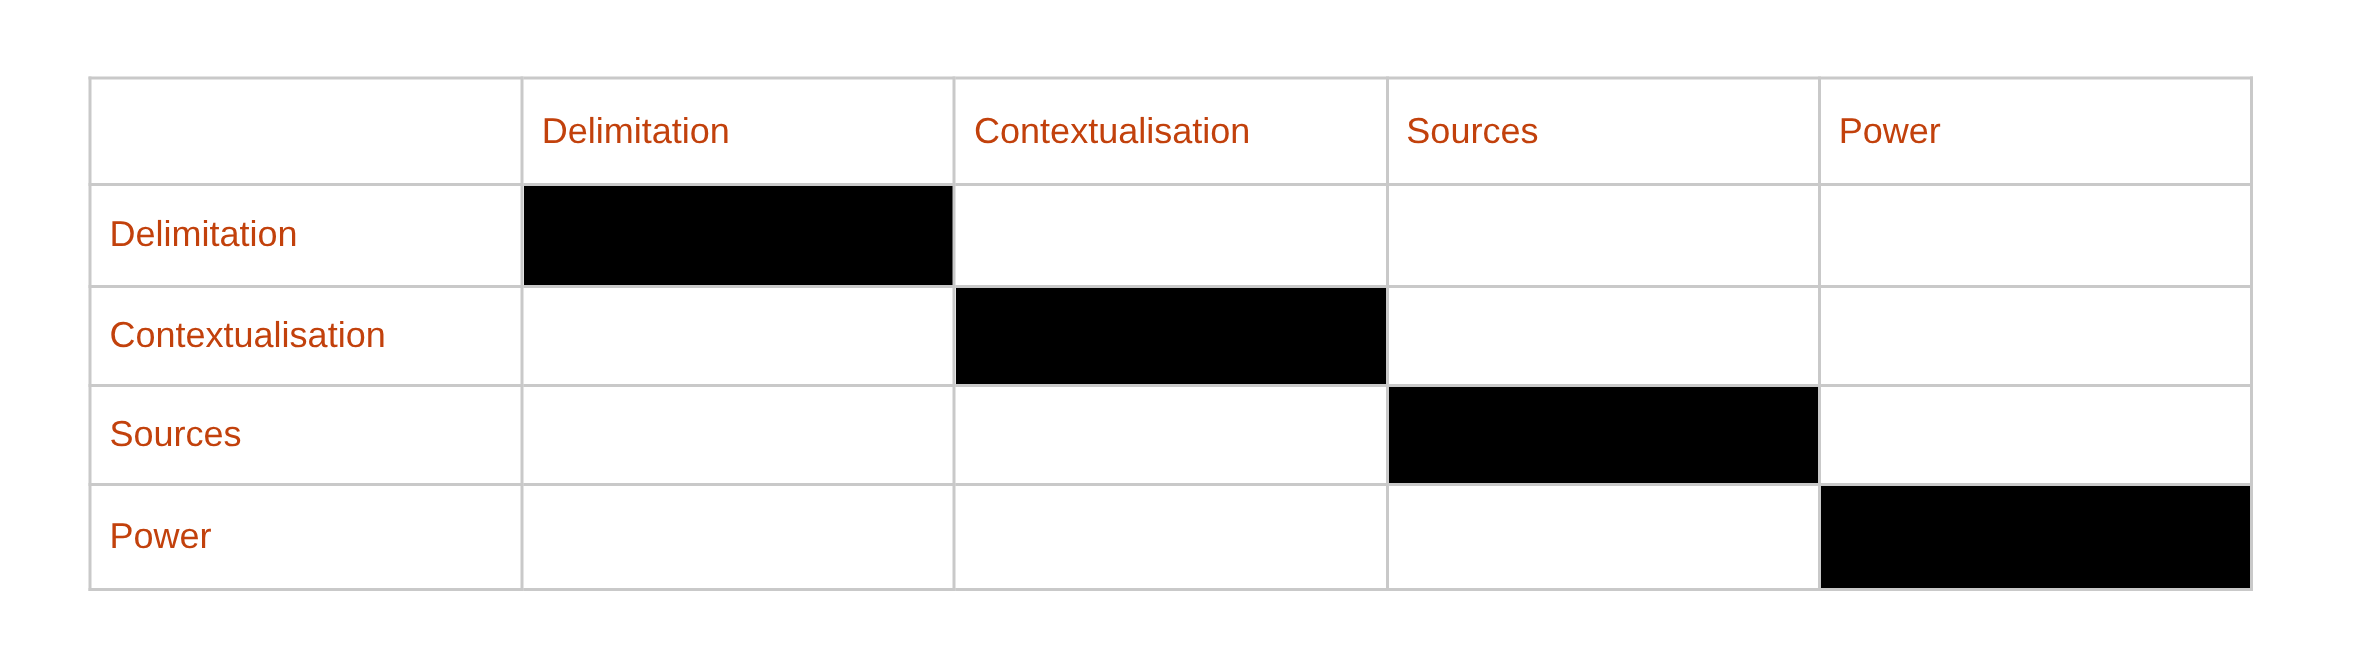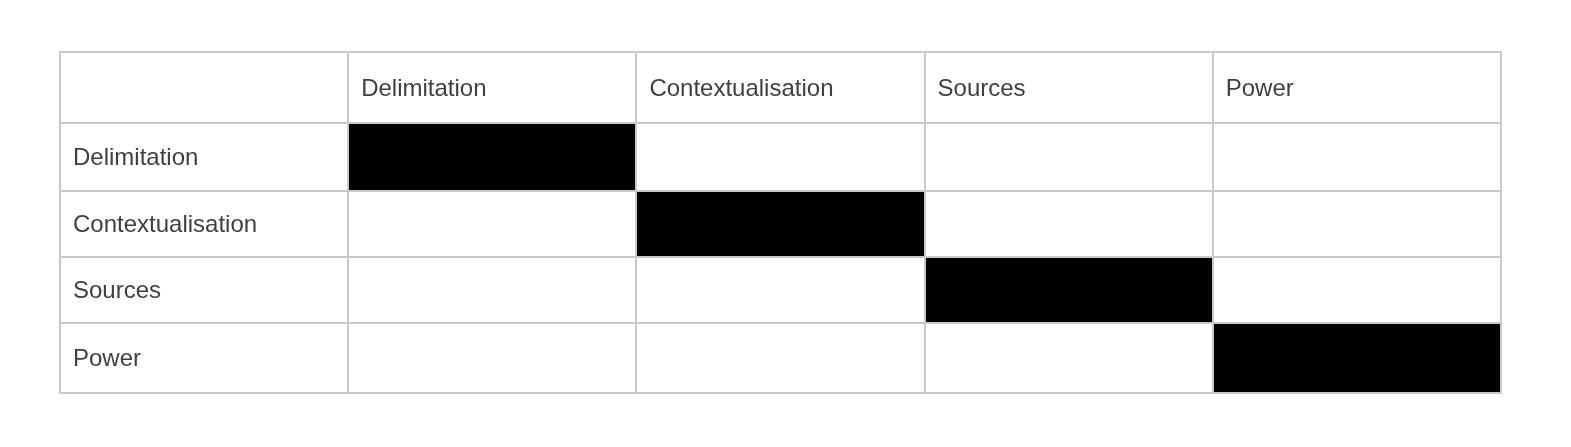--- a/index.html
+++ b/index.html
@@ -22,21 +22,21 @@
     width: 1443px;
     border-collapse: collapse;
     table-layout: fixed;
   }
   table.matrix th, table.matrix td {
     border: 2px solid #c9c9c9;
     width: 20%;
     padding: 0 0 0 12px;
     font-size: 24px;
     font-weight: 400;
-    color: #404040;
+    color: #c2410c;
     text-align: left;
     vertical-align: middle;
     white-space: nowrap;
     overflow: hidden;
   }
   table.matrix thead tr { height: 71px; }
   table.matrix tbody tr:nth-child(1) { height: 68px; }
   table.matrix tbody tr:nth-child(2) { height: 66px; }
   table.matrix tbody tr:nth-child(3) { height: 66px; }
   table.matrix tbody tr:nth-child(4) { height: 70px; }

